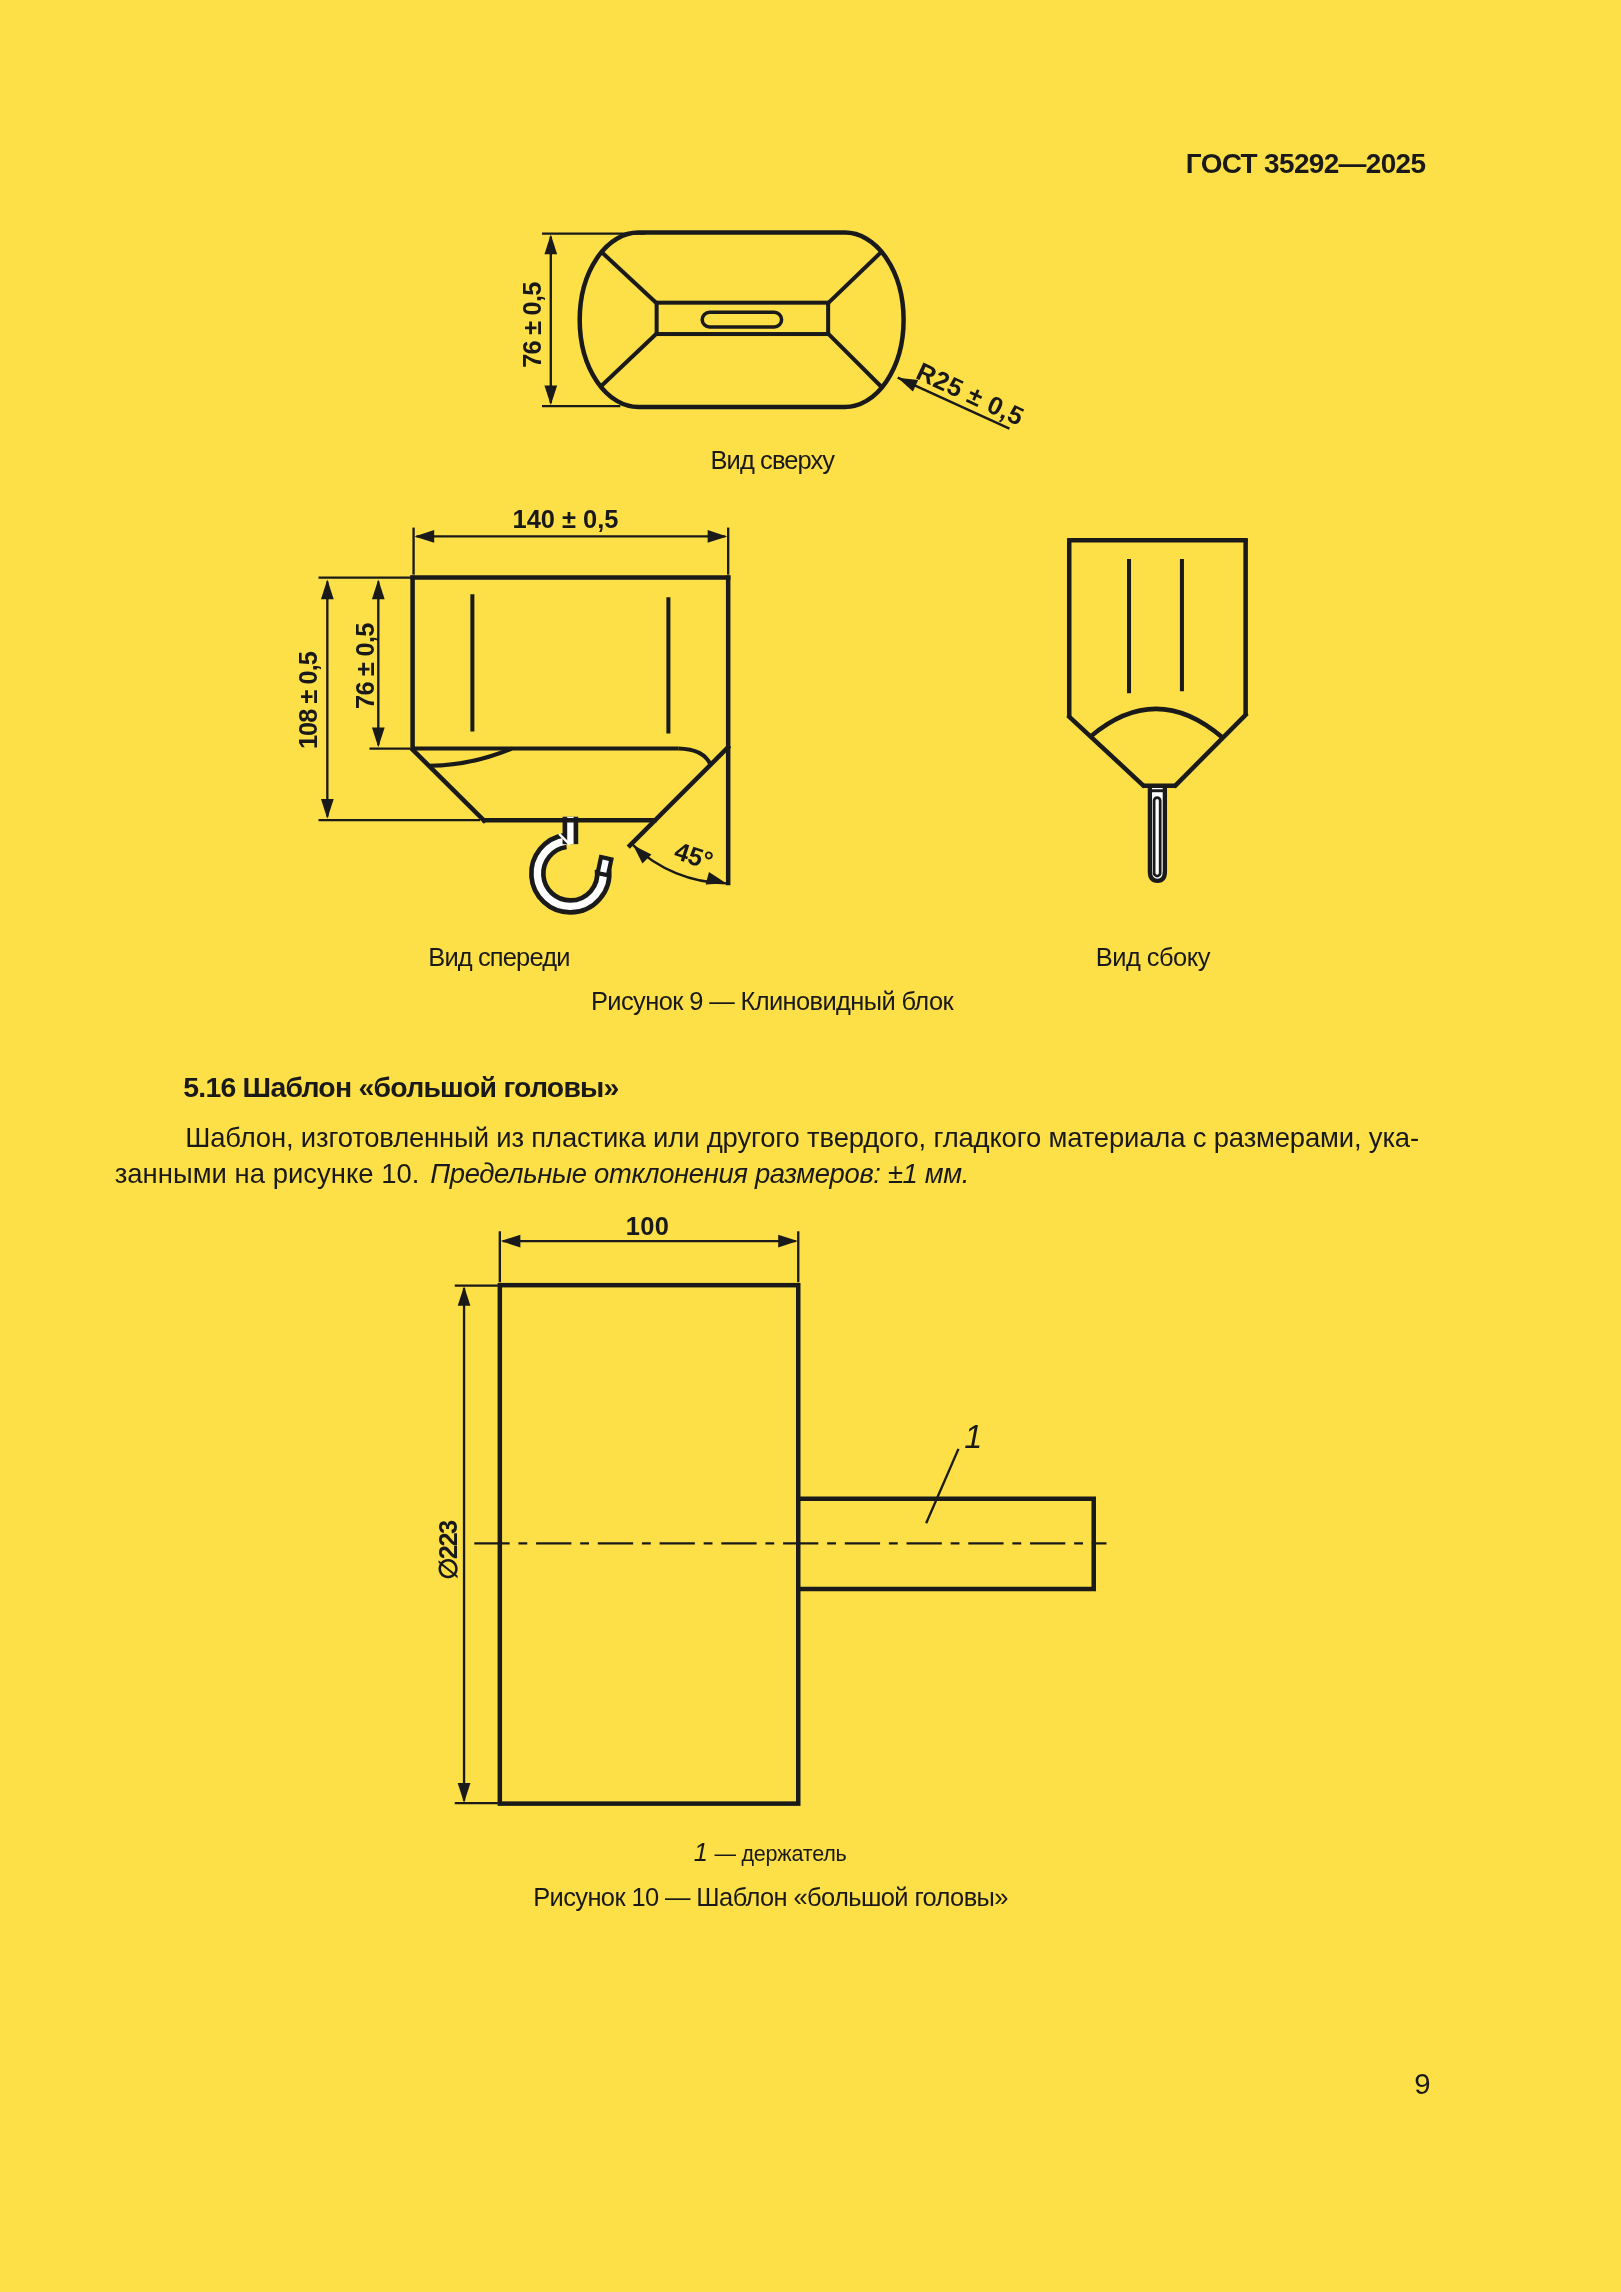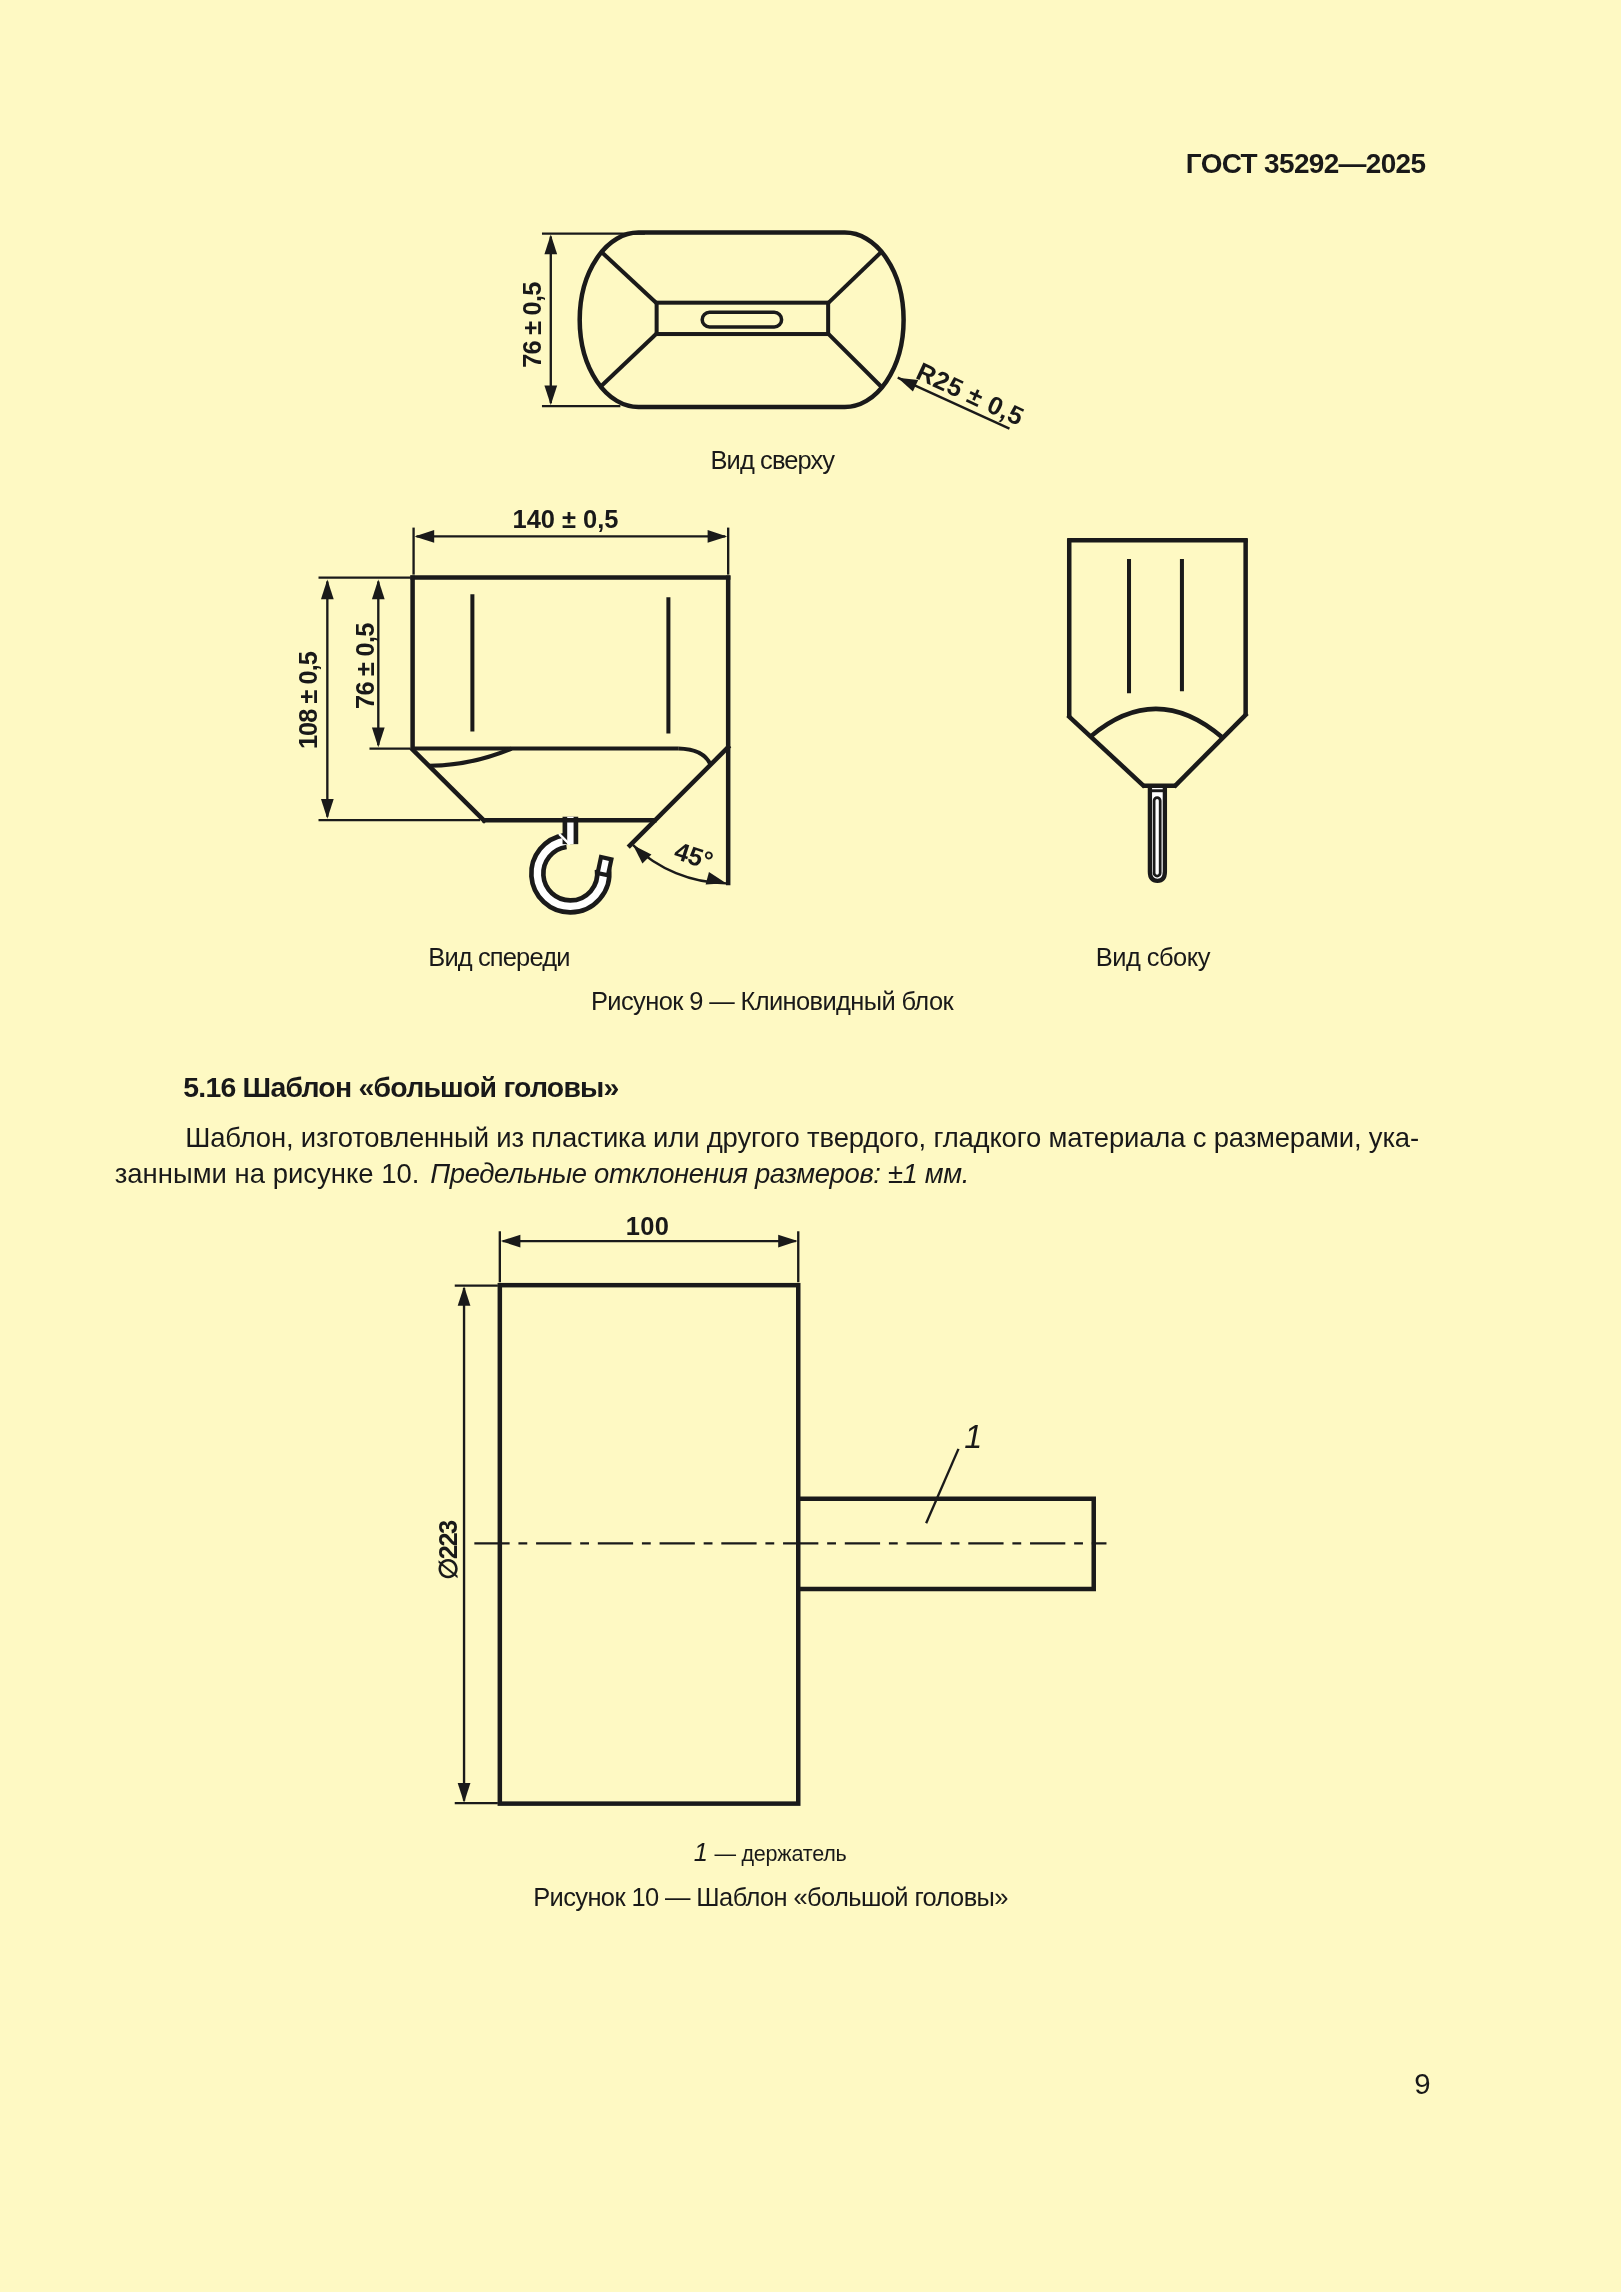--- a/index.html
+++ b/index.html
@@ -1,16 +1,16 @@
 <!DOCTYPE html>
 <html><head>
 <meta charset="utf-8">
 <style>
 html,body{margin:0;padding:0;background:#fff;}
-#page{position:relative;width:1621px;height:2293px;background:#fef9c3;overflow:hidden;}
+#page{position:relative;width:1621px;height:2293px;background:#fde047;overflow:hidden;}
 text{font-family:"Liberation Sans",sans-serif;fill:#191919;}
 .dim{font-size:26px;font-weight:bold;}
 .cap{font-size:26px;}
 .obj{stroke:#1a1a1a;stroke-width:4.6;fill:none;}
 .obj2{stroke:#1a1a1a;stroke-width:4.1;fill:none;}
 .thin{stroke:#1a1a1a;stroke-width:2.4;fill:none;}
 .arr{fill:#1a1a1a;stroke:none;}
 </style>
 </head>
 <body>

